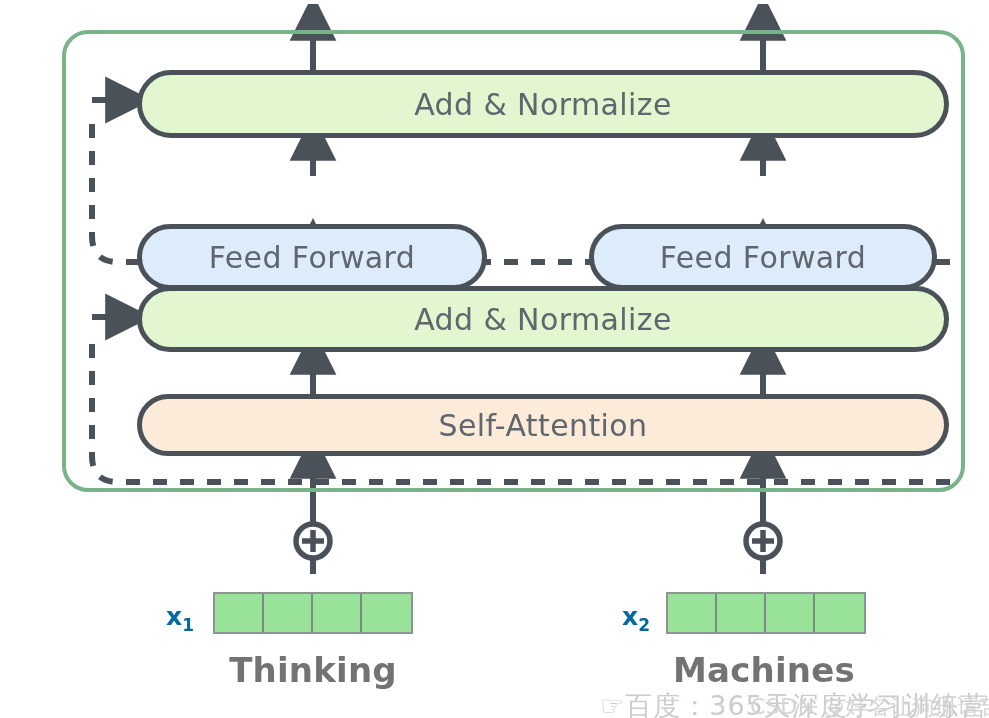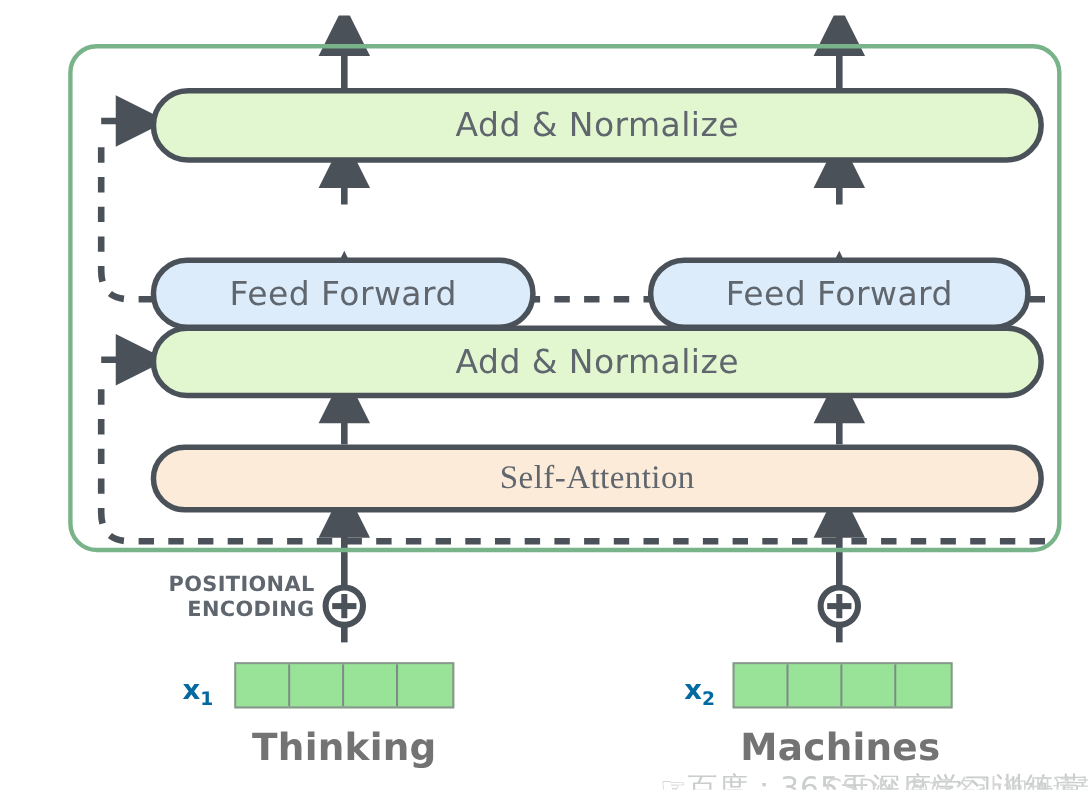--- a/index.html
+++ b/index.html
@@ -11,21 +11,21 @@
     width: 989px;
     height: 718px;
     position: relative;
     overflow: hidden;
     font-family: "DejaVu Sans", "Liberation Sans", sans-serif;
   }
 
   #stage {
     position: absolute;
     left: 0;
-    top: 14px;
+    top: 4px;
     width: 989px;
     height: 705px;
     background: #ffffff;
   }
 
   
   #wires {
     position: absolute;
     left: 0; top: 0;
     width: 989px; height: 718px;
@@ -228,28 +228,24 @@
   </div>
 
   <div class="block ffwd" style="left:589px; top:172px; width:348px; height:66px;">
     <span>Feed Forward</span>
   </div>
 
   <div class="block addnorm" style="left:137px; top:282px; width:812px; height:66px;">
     <span>Add &amp; Normalize</span>
   </div>
 
-  <div class="block selfattn" style="left:137px; top:390px; width:812px; height:62px;font-family:Liberation Serif, serif;">
+  <div class="block selfattn" style="left:137px; top:390px; width:812px; height:62px;">
     <span>Self-Attention</span>
   </div>
 
-  <div class="pos-enc-label">
-    <span>POSITIONAL</span>
-    <span class="l2">ENCODING</span>
-  </div>
 
   <div class="embed-group">
     <div class="embed-tag" style="left:166px;">
       <span>x</span><sub>1</sub>
     </div>
     <div class="embed-cells" style="left:213px;">
       <div class="cell"></div>
       <div class="cell"></div>
       <div class="cell"></div>
       <div class="cell"></div>

